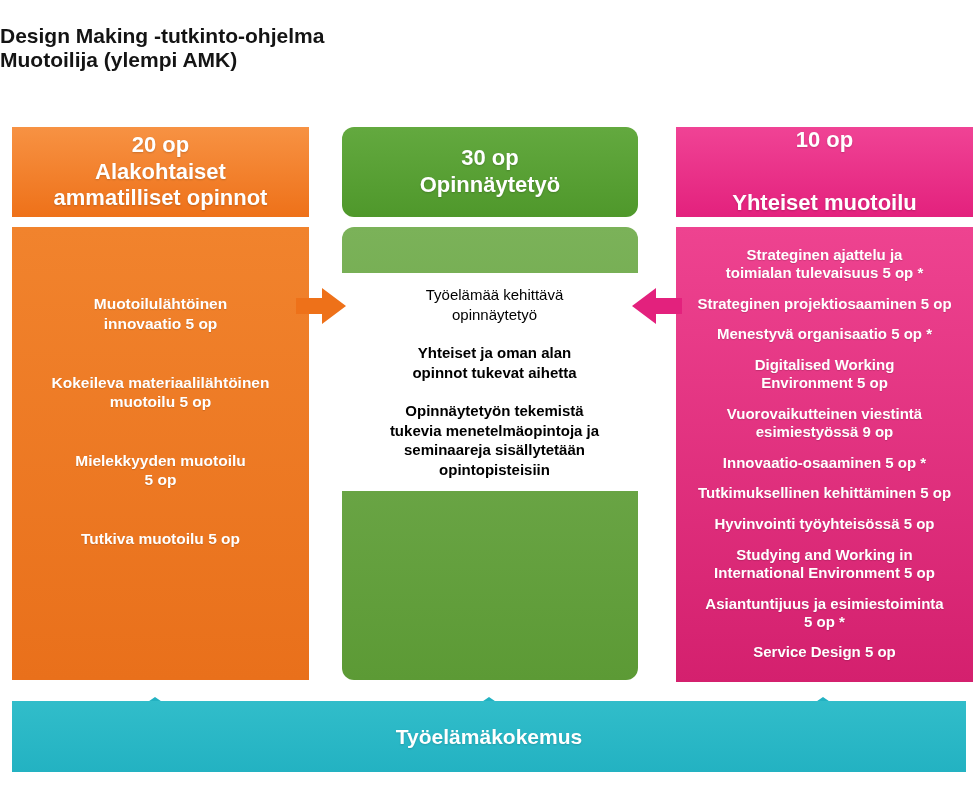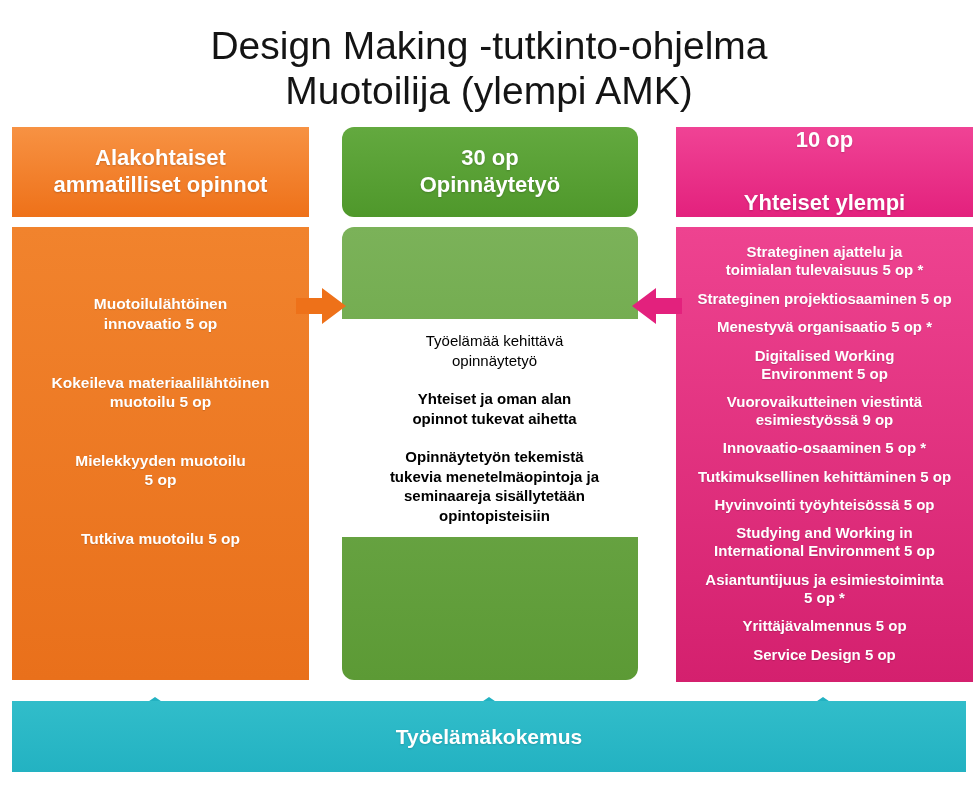--- a/index.html
+++ b/index.html
@@ -11,23 +11,22 @@
     width: 978px;
     height: 805px;
     background: #ffffff;
     overflow: hidden;
   }
 
   .title {
     position: absolute;
     top: 24px; left: 0;
     width: 100%;
-    text-align: center;
-    font-weight: normal;
-    font-size: 39px;
+    font-weight: bold;
+    font-size: 21px;
     line-height: 1.15;
     color: #141414;
   }
 
   .col-header {
     position: absolute;
     top: 127px;
     height: 90px;
     color: #ffffff;
     font-weight: bold;
@@ -70,21 +69,21 @@
   .body-pink.body-list   { padding: 6px 8px 8px; font-size: 15px; }
 
   .item {
     white-space: pre-line;
     line-height: 1.25;
     text-shadow: 0 1px 1px rgba(0,0,0,0.15);
   }
   .body-pink .item { line-height: 1.2; }
 
   .note-box {
-    margin: 92px auto 0;
+    margin: 46px auto 0;
     width: 305px;
     min-height: 196px;
     background: #ffffff;
     color: #000000;
     font-size: 15px;
     line-height: 1.3;
     padding: 12px 8px;
   }
   .note-box p { white-space: pre-line; margin-bottom: 19px; font-weight: bold; }
   .note-box p:first-child { font-weight: normal; }
@@ -132,20 +131,21 @@
 <body>
 
 <div class="canvas">
 
   <div class="title">
     <div>Design Making -tutkinto-ohjelma</div>
     <div>Muotoilija (ylempi AMK)</div>
   </div>
 
   <div class="col-header header-orange col-left-header">
+    <div>20 op</div>
     <div>Alakohtaiset
 ammatilliset opinnot</div>
   </div>
   <div class="col-body body-orange body-list col-left-body">
     <div class="item">Muotoilulähtöinen
 innovaatio 5 op</div>
     <div class="item">Kokeileva materiaalilähtöinen
 muotoilu 5 op</div>
     <div class="item">Mielekkyyden muotoilu
 5 op</div>
@@ -164,39 +164,38 @@
 opinnot tukevat aihetta</p>
       <p>Opinnäytetyön tekemistä
 tukevia menetelmäopintoja ja
 seminaareja sisällytetään
 opintopisteisiin</p>
     </div>
   </div>
 
   <div class="col-header header-pink col-right-header">
     <div>10 op</div>
-    <div>Yhteiset ylempi</div>
+    <div>Yhteiset muotoilu</div>
   </div>
   <div class="col-body body-pink body-list col-right-body">
     <div class="item">Strateginen ajattelu ja
 toimialan tulevaisuus 5 op *</div>
     <div class="item">Strateginen projektiosaaminen 5 op</div>
     <div class="item">Menestyvä organisaatio 5 op *</div>
     <div class="item">Digitalised Working
 Environment 5 op</div>
     <div class="item">Vuorovaikutteinen viestintä
 esimiestyössä 9 op</div>
     <div class="item">Innovaatio-osaaminen 5 op *</div>
     <div class="item">Tutkimuksellinen kehittäminen 5 op</div>
     <div class="item">Hyvinvointi työyhteisössä 5 op</div>
     <div class="item">Studying and Working in
 International Environment 5 op</div>
     <div class="item">Asiantuntijuus ja esimiestoiminta
 5 op *</div>
-    <div class="item">Yrittäjävalmennus 5 op</div>
     <div class="item">Service Design 5 op</div>
   </div>
 
   <div class="arrow arrow-right"></div>
   <div class="arrow arrow-left"></div>
   <div class="arrow arrow-up arrow-up-left"></div>
   <div class="arrow arrow-up arrow-up-mid"></div>
   <div class="arrow arrow-up arrow-up-right"></div>
 
   <div class="bottom-bar">

